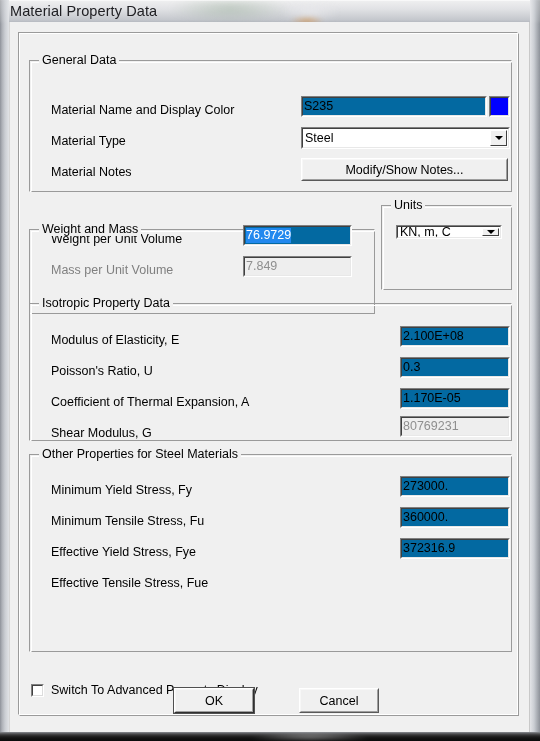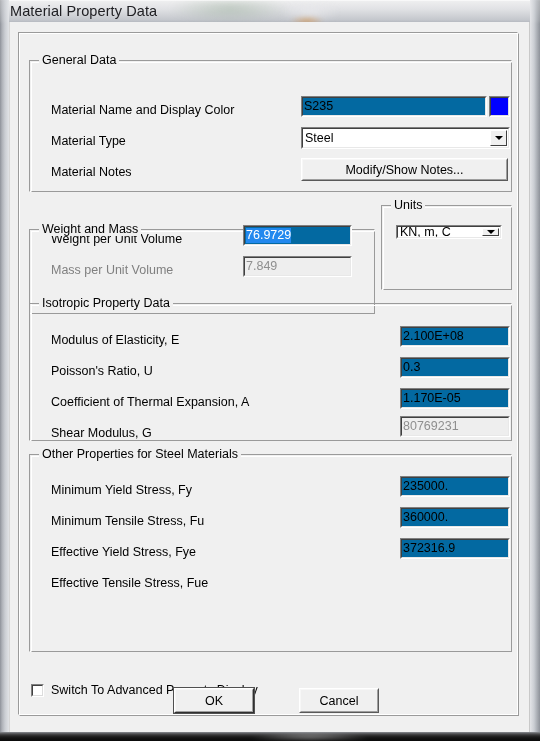--- a/index.html
+++ b/index.html
@@ -410,21 +410,21 @@
     <div class="field readonly" style="left:390px; top:394px; width:110px; height:21px;">
       <span>80769231</span>
     </div>
 
     <div class="group" style="left:19px; top:432px; width:483px; height:198px;">
       <div class="group-title">Other Properties for Steel Materials</div>
     </div>
 
     <div class="lbl" style="left:41px; top:461px;">Minimum Yield Stress, Fy</div>
     <div class="field" style="left:390px; top:454px; width:110px; height:21px;">
-      <span>235000.</span>
+      <span>273000.</span>
     </div>
 
     <div class="lbl" style="left:41px; top:492px;">Minimum Tensile Stress, Fu</div>
     <div class="field" style="left:390px; top:485px; width:110px; height:21px;">
       <span>360000.</span>
     </div>
 
     <div class="lbl" style="left:41px; top:523px;">Effective Yield Stress, Fye</div>
     <div class="field" style="left:390px; top:516px; width:110px; height:21px;">
       <span>372316.9</span>

